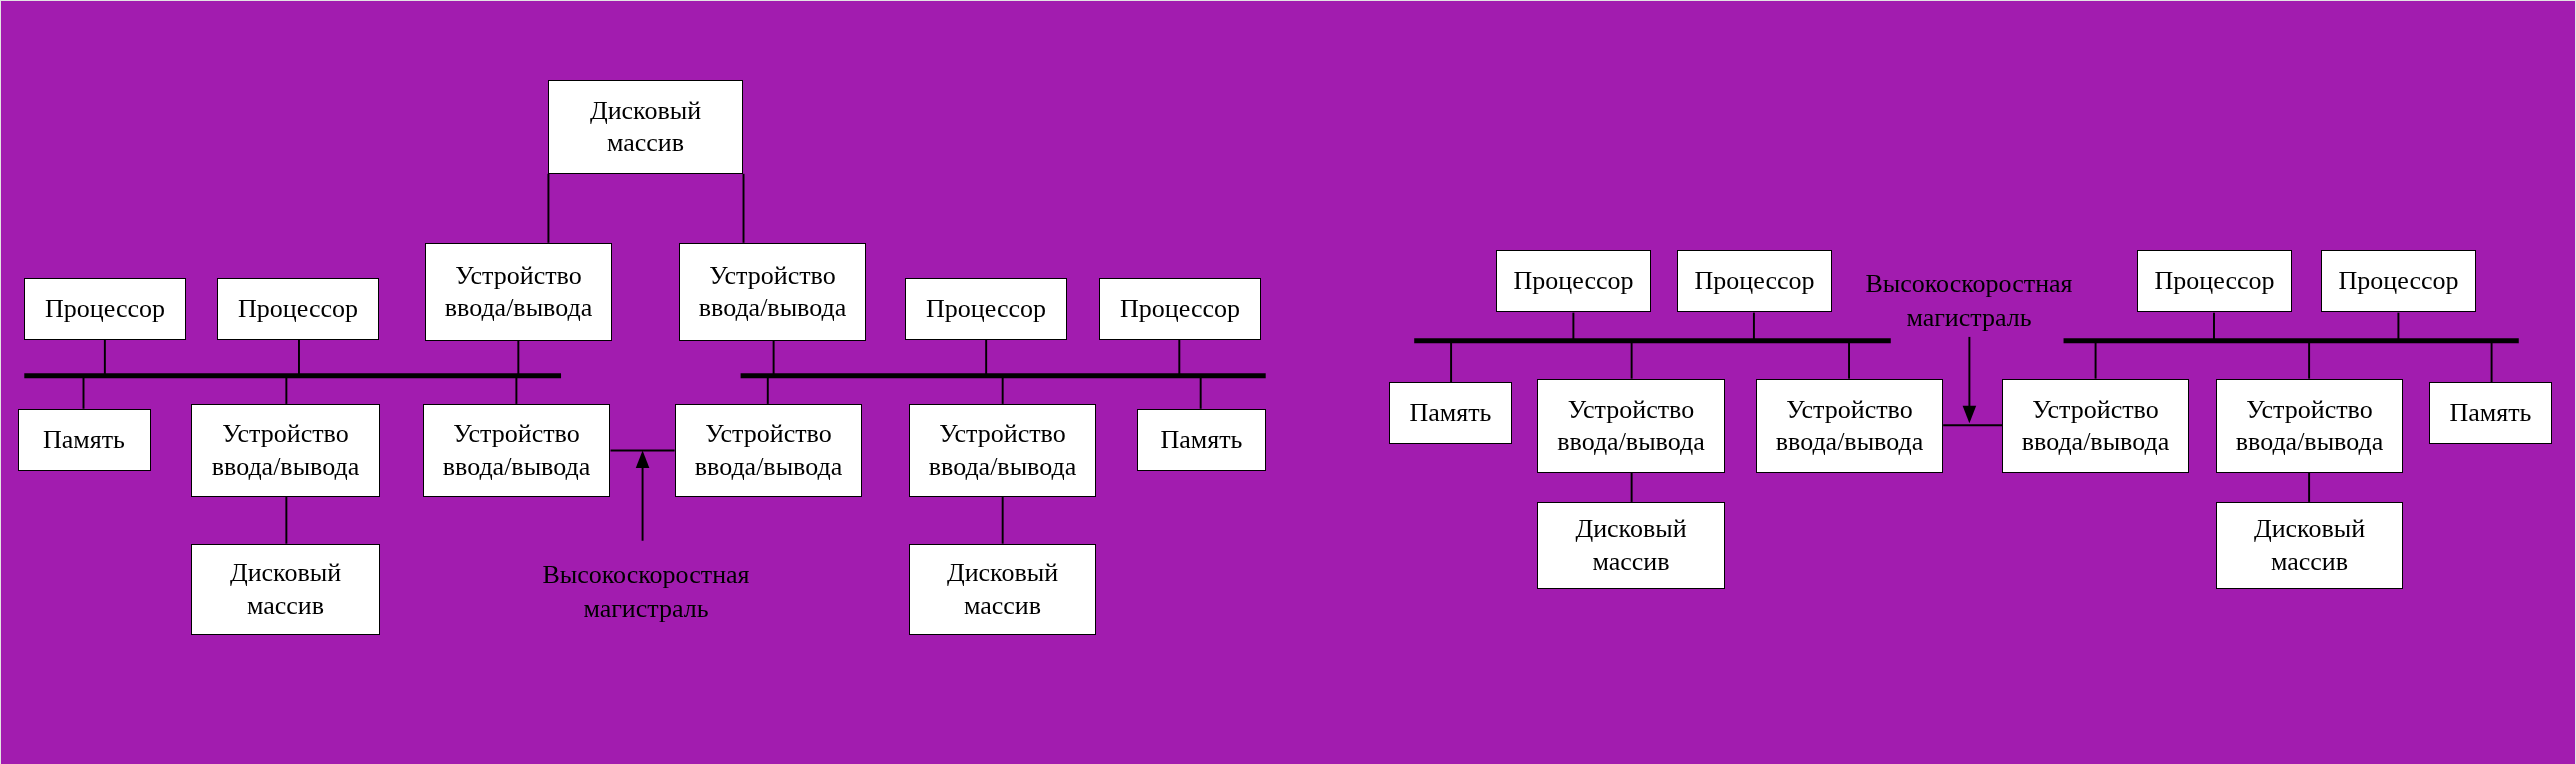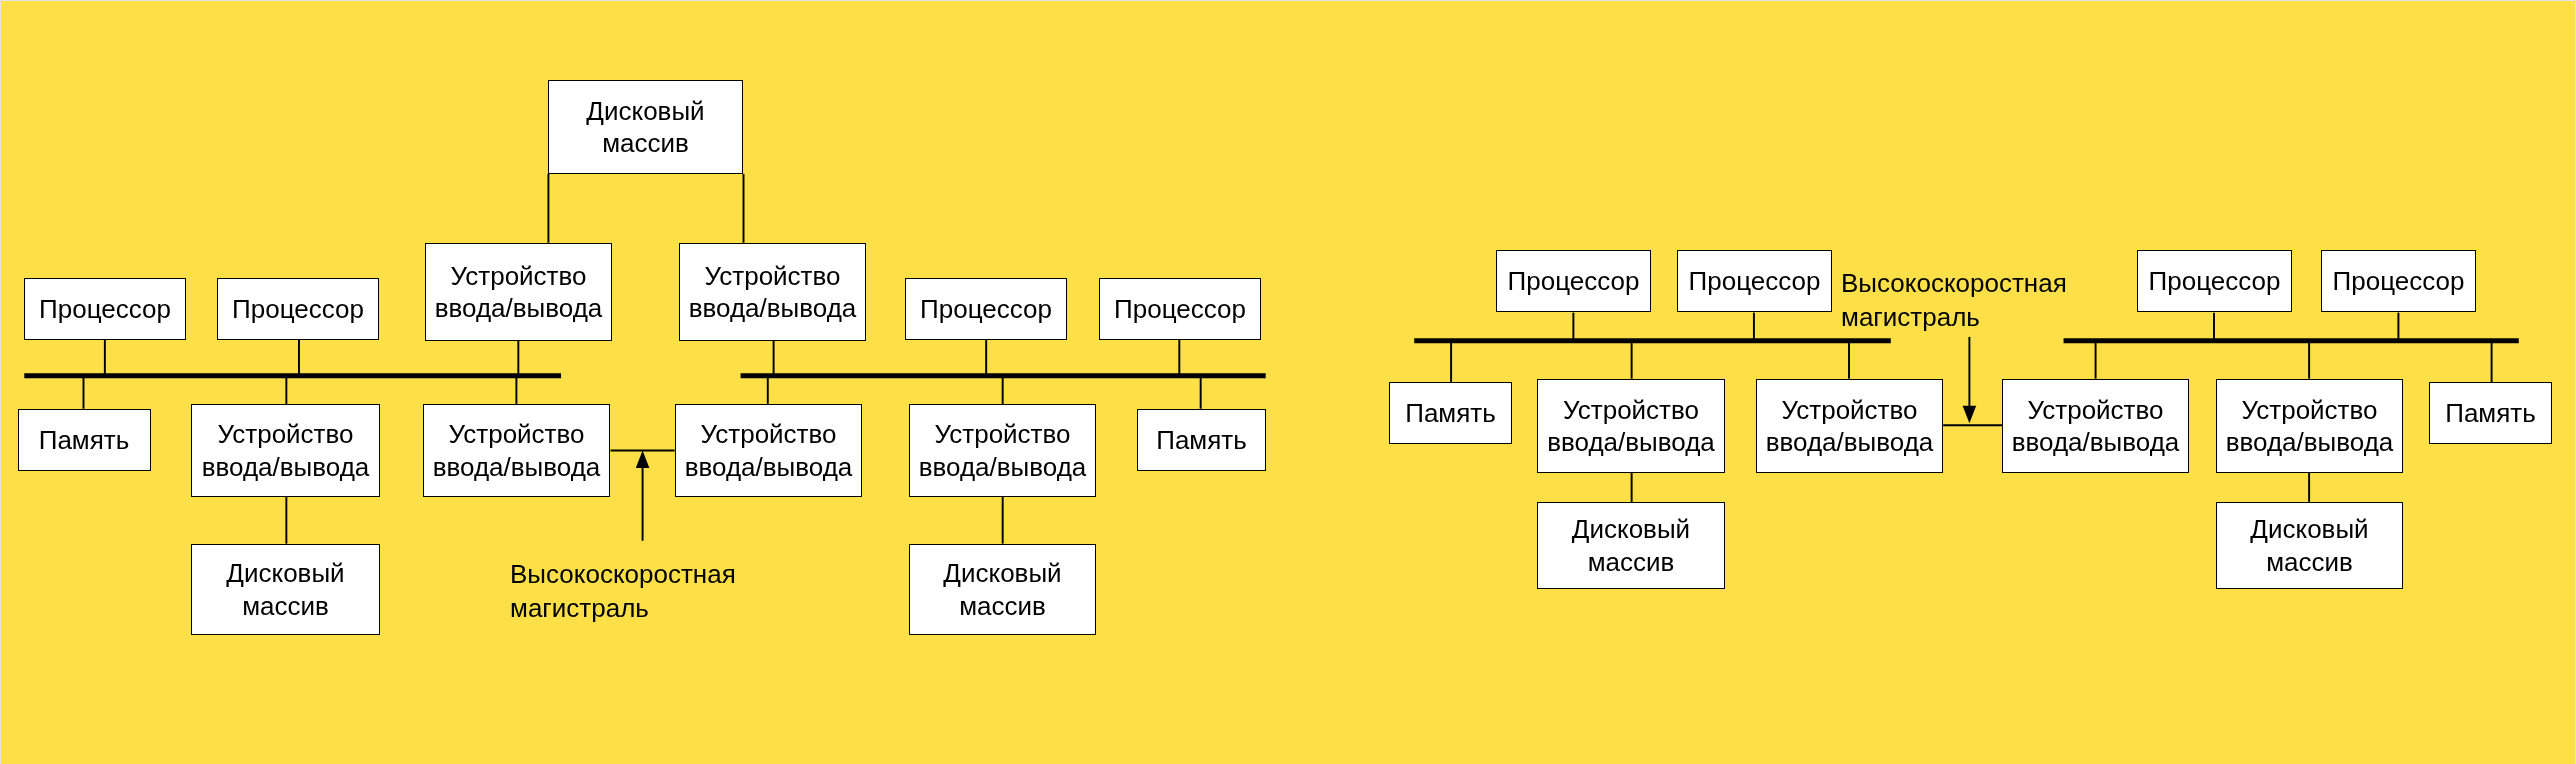--- a/index.html
+++ b/index.html
@@ -1,34 +1,34 @@
 <!DOCTYPE html>
 <html><head>
 <meta charset="utf-8">
 <style>
   html,body{margin:0;padding:0;background:#f6f6f6;}
   .canvas{
     position:relative;
     width:2576px;height:765px;
-    background:#fde047;
+    background:#a21caf;
     border:1px solid #e3e3e3;
     box-sizing:border-box;
-    font-family:Liberation Sans, sans-serif;
+    font-family:Liberation Serif, serif;
     font-size:26px;color:#000;
     overflow:hidden;
   }
   .wires{position:absolute;left:0;top:0;}
   .node{
     position:absolute;box-sizing:border-box;
     border:1.9px solid #000;background:#fff;
     display:flex;align-items:center;justify-content:center;
     text-align:center;white-space:pre-line;line-height:1.25;
   }
   .lbl{
-    position:absolute;
+    position:absolute;text-align:center;
     white-space:pre-line;line-height:1.3;
   }
 </style>
 </head>
 <body>
 
 <div class="canvas">
 
   <svg class="wires" width="2576" height="765" viewBox="0 0 2654 788">
     <g stroke="#000" stroke-width="2">

